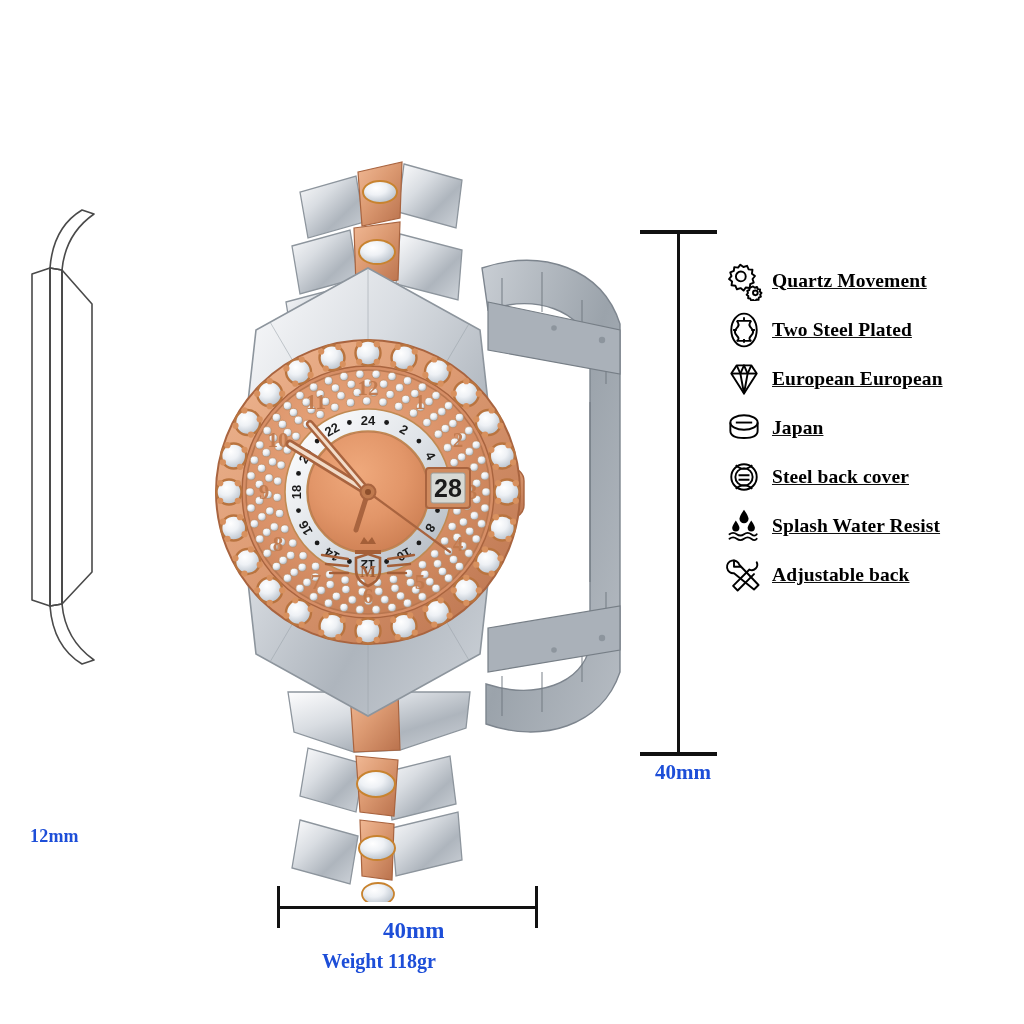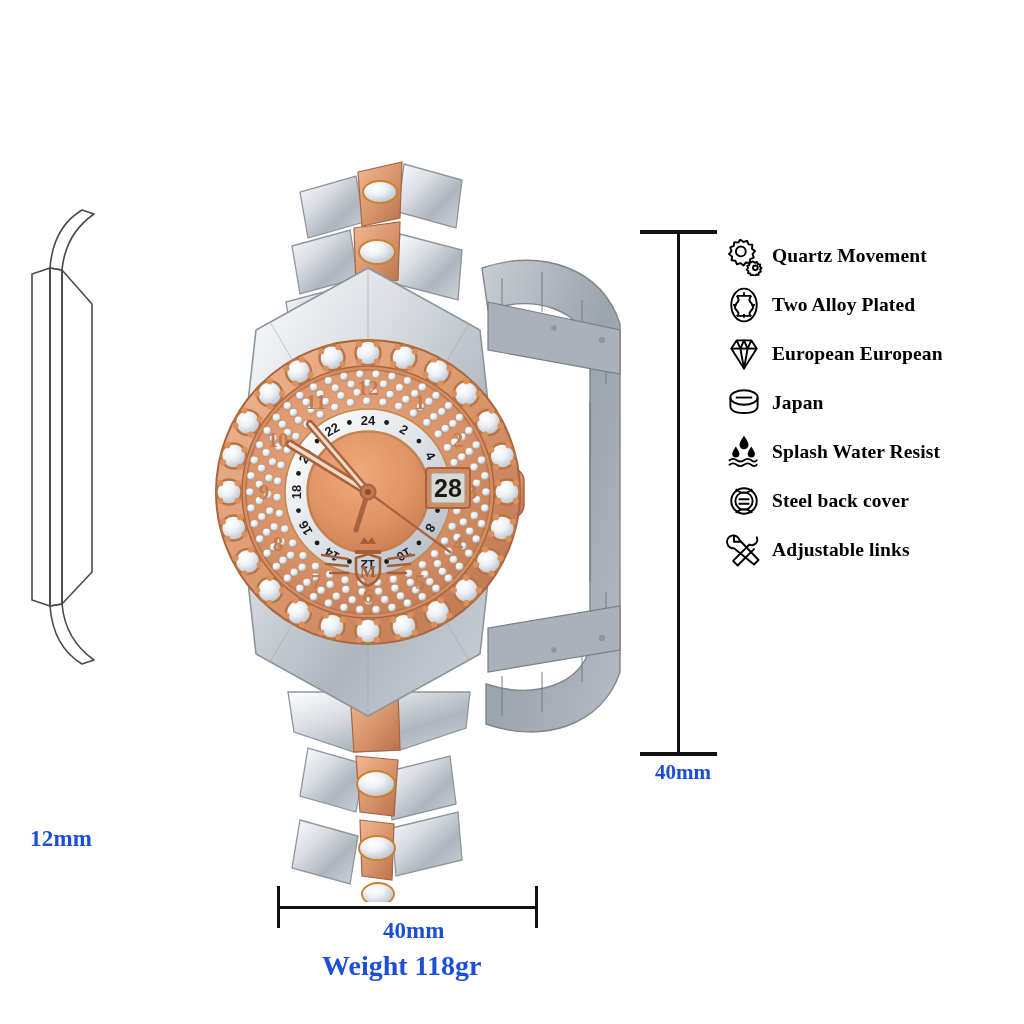--- a/index.html
+++ b/index.html
@@ -9,41 +9,41 @@
 
   
   .abs{position:absolute;}
   .dimline{position:absolute;background:#111;}
   .dimlabel{position:absolute;font-family:"Liberation Serif",serif;
             font-weight:bold;color:#1d4ed8;white-space:nowrap;}
 
   
   #side-profile{left:18px;top:208px;width:130px;height:640px;}
   #side-profile svg{display:block;}
-  #side-thickness-label{left:30px;top:826px;font-size:23px;letter-spacing:.2px;}
+  #side-thickness-label{left:30px;top:826px;font-size:18px;letter-spacing:.2px;}
 
   
   #watch-photo{left:150px;top:72px;width:520px;height:830px;}
   #watch-photo svg{display:block;}
 
   
   #width-dim-line{left:277px;top:906px;width:261px;height:3px;}
   #width-cap-left{left:277px;top:886px;width:3px;height:42px;}
   #width-cap-right{left:535px;top:886px;width:3px;height:42px;}
   #width-label{left:383px;top:918px;font-size:23px;}
-  #weight-label{left:322px;top:950px;font-size:28px;}
+  #weight-label{left:322px;top:950px;font-size:20px;}
 
   
   #height-dim-line{left:677px;top:232px;width:3px;height:524px;}
   #height-cap-top{left:640px;top:230px;width:77px;height:4px;}
   #height-cap-bottom{left:640px;top:752px;width:77px;height:4px;}
   #height-label{left:655px;top:760px;font-size:21px;}
 
   
-  #feature-list{position:absolute;left:716px;top:231px;width:300px;}
+  #feature-list{position:absolute;left:716px;top:256px;width:300px;text-decoration:underline;}
   .feature-row{display:flex;align-items:center;height:49px;margin-bottom:0px;}
   .feature-icon{width:56px;height:46px;flex:0 0 56px;display:flex;
                 align-items:center;justify-content:center;}
   .feature-icon svg{display:block;}
   .feature-label{font-family:"Liberation Serif",serif;font-weight:bold;
                  font-size:19.5px;color:#000;white-space:nowrap;letter-spacing:.1px;}
 </style>
 </head>
 <body>
 
@@ -611,61 +611,61 @@
           </svg>
         </div>
         <div class="feature-label">Quartz Movement</div>
       </div>
       <div class="feature-row">
         <div class="feature-icon">
           <svg width="40" height="40" viewBox="0 0 44 44">
             <use href="#ic-watch-case-icon"></use>
           </svg>
         </div>
-        <div class="feature-label">Two Alloy Plated</div>
+        <div class="feature-label">Two Steel Plated</div>
       </div>
       <div class="feature-row">
         <div class="feature-icon">
           <svg width="40" height="40" viewBox="0 0 44 44">
             <use href="#ic-diamond-icon"></use>
           </svg>
         </div>
         <div class="feature-label">European European</div>
       </div>
       <div class="feature-row">
         <div class="feature-icon">
           <svg width="40" height="40" viewBox="0 0 44 44">
             <use href="#ic-battery-cell-icon"></use>
           </svg>
         </div>
         <div class="feature-label">Japan</div>
       </div>
       <div class="feature-row">
         <div class="feature-icon">
           <svg width="40" height="40" viewBox="0 0 44 44">
+            <use href="#ic-caseback-icon"></use>
+          </svg>
+        </div>
+        <div class="feature-label">Steel back cover</div>
+      </div>
+      <div class="feature-row">
+        <div class="feature-icon">
+          <svg width="40" height="40" viewBox="0 0 44 44">
             <use href="#ic-water-drop-icon"></use>
           </svg>
         </div>
         <div class="feature-label">Splash Water Resist</div>
       </div>
       <div class="feature-row">
         <div class="feature-icon">
           <svg width="40" height="40" viewBox="0 0 44 44">
-            <use href="#ic-caseback-icon"></use>
-          </svg>
-        </div>
-        <div class="feature-label">Steel back cover</div>
-      </div>
-      <div class="feature-row">
-        <div class="feature-icon">
-          <svg width="40" height="40" viewBox="0 0 44 44">
             <use href="#ic-tools-icon"></use>
           </svg>
         </div>
-        <div class="feature-label">Adjustable links</div>
+        <div class="feature-label">Adjustable back</div>
       </div>
     </div>
 
 </div>
 
 <svg width="0" height="0" style="position:absolute">
   <symbol id="ic-gears-icon" viewBox="0 0 44 44">
     <g fill="none" stroke="#000" stroke-width="2.1" stroke-linejoin="round">
       <path d="M18 4 l3.4 2.6 4-1.3 1.7 3.9 4.2 .5 -.6 4.2 3.4 2.6 -2.7 3.3 1.3 4 -3.9 1.7 -.5 4.2 -4.2-.6 -2.6 3.4 -3.3-2.7 -4 1.3 -1.7-3.9 -4.2-.5 .6-4.2 -3.4-2.6 2.7-3.3 -1.3-4 3.9-1.7 .5-4.2 4.2 .6z"></path>
       <circle cx="18.5" cy="17" r="5.4"></circle>

